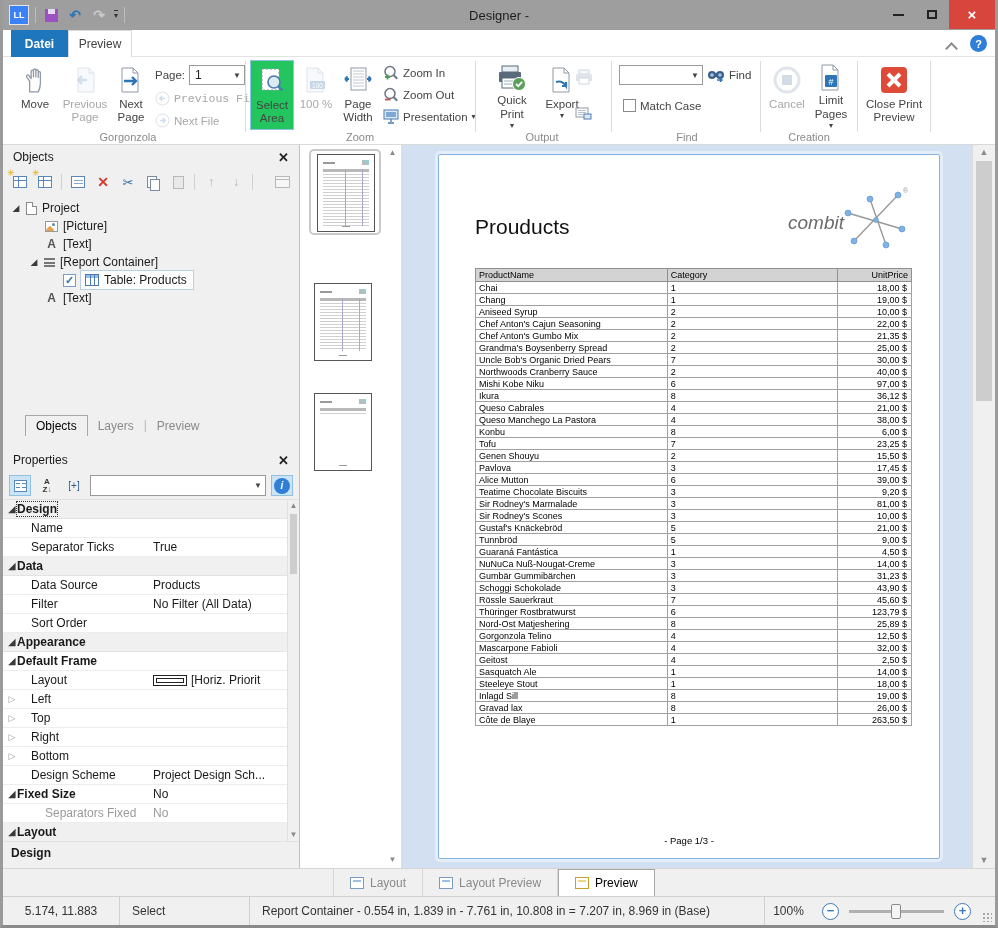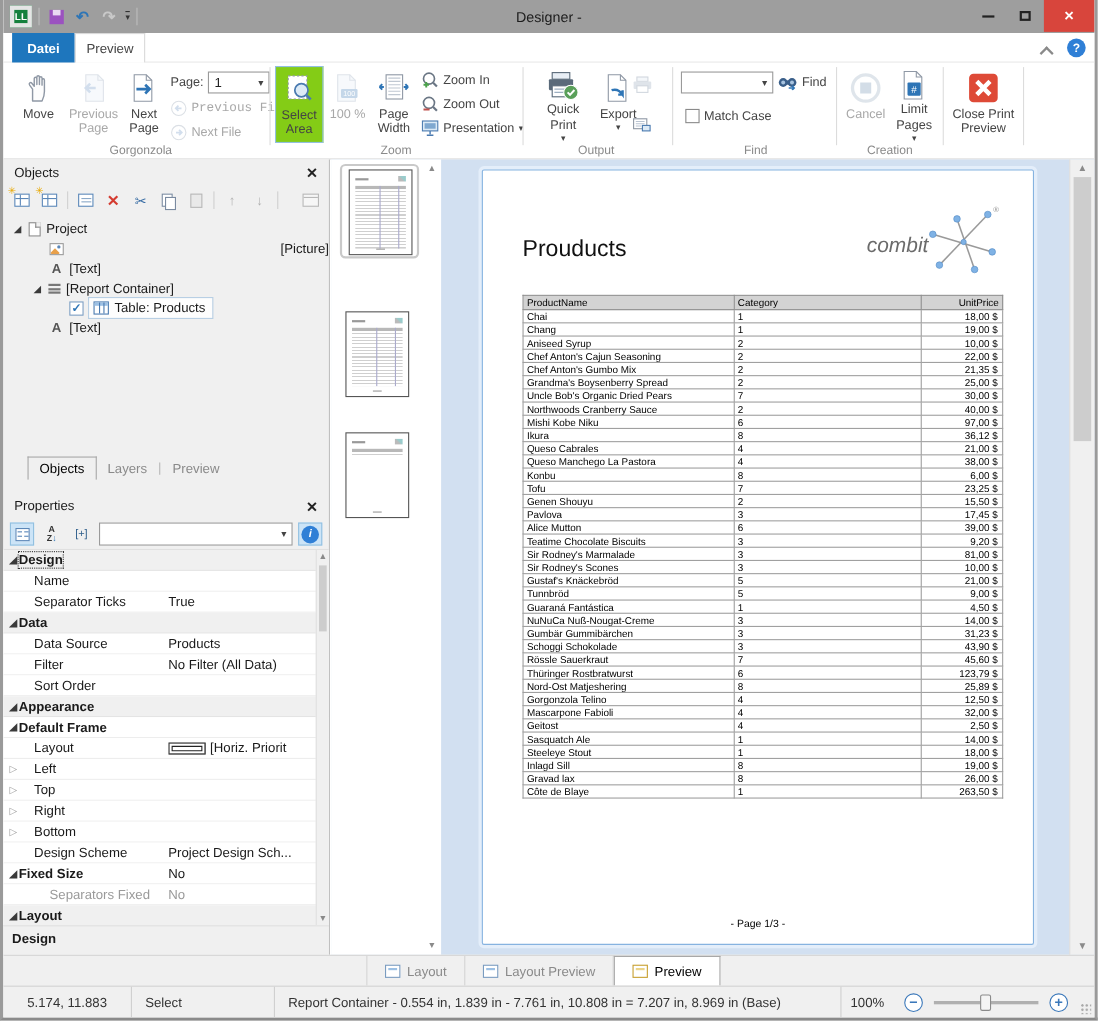--- a/index.html
+++ b/index.html
@@ -3,21 +3,21 @@
 <meta charset="utf-8">
 <style>
   * { margin:0; padding:0; box-sizing:border-box; }
   html,body { width:998px; height:928px; font-family:"Liberation Sans", sans-serif; background:#e8e8e8; }
   .window { position:relative; width:998px; height:928px; background:#fff;
             border-left:3px solid #9a9a9a; border-right:3px solid #9a9a9a; border-bottom:3px solid #8a8a8a; overflow:hidden; }
 
   
   .titlebar { position:absolute; left:0; top:0; right:0; height:30px; background:#9e9e9e; display:flex; align-items:center; }
   .qat { display:flex; align-items:center; gap:6px; padding-left:6px; }
-  .ll-logo { width:20px; height:20px; background:#15803d; border:4px solid #e5e5e5; color:#fff; font-size:9px; font-weight:bold;
+  .ll-logo { width:20px; height:20px; background:#3b82f6; border:1px solid #e5e5e5; color:#fff; font-size:9px; font-weight:bold;
              display:flex; align-items:center; justify-content:center; }
   .qat-sep { width:1px; height:16px; background:#bdbdbd; }
   .qat-btn { width:18px; height:18px; display:flex; align-items:center; justify-content:center; font-size:14px; }
   .save-glyph { width:13px; height:13px; background:#9b52c0; position:relative; }
   .save-glyph::before { content:""; position:absolute; left:3px; top:0; width:7px; height:5px; background:#e9d8f2; }
   .undo-glyph { color:#2e75b6; font-weight:bold; }
   .redo-glyph { color:#c9c9c9; font-weight:bold; }
   .qat-caret { font-size:8px; color:#333; line-height:1; border-top:1px solid #333; padding-top:1px; }
   .win-title { position:absolute; left:0; right:0; text-align:center; font-size:13px; color:#1c1c1c; pointer-events:none; }
   .win-controls { margin-left:auto; display:flex; height:30px; }
@@ -35,21 +35,21 @@
   .collapse-chev { width:11px; height:7px; position:relative; }
   .collapse-chev::before { content:""; position:absolute; left:0; top:4px; width:7px; height:7px; border-left:2px solid #8a8a8a; border-top:2px solid #8a8a8a; transform:rotate(45deg); }
   .help-btn { width:17px; height:17px; border-radius:50%; background:#2f7fd6; color:#fff; font-size:11px; font-weight:bold; display:flex; align-items:center; justify-content:center; }
 
   
   .ribbon { position:absolute; left:0; top:57px; right:0; height:88px; background:#fff; border-bottom:1px solid #d9d9d9; font-size:11.5px; color:#444; }
   .rdiv { position:absolute; top:4px; bottom:12px; width:1px; background:#dcdcdc; }
   .rgroup-label { position:absolute; bottom:1px; font-size:11px; color:#8a8a8a; text-align:center; }
   .bigbtn { position:absolute; top:3px; height:70px; display:flex; flex-direction:column; align-items:center; text-align:center; line-height:1.15; padding-top:2px; }
   .bigbtn .bicon { height:36px; display:flex; align-items:center; justify-content:center; }
-  .bigbtn.sel { background:#84cc16; border:1px solid #92c0e0; }
+  .bigbtn.sel { background:#22c55e; border:1px solid #92c0e0; }
   .disabled { color:#a8a8a8; }
   .disabled svg { opacity:.45; }
   .smallrow { position:absolute; display:flex; align-items:center; gap:4px; white-space:nowrap; }
   .combo { background:#fff; border:1px solid #9a9a9a; height:20px; display:flex; align-items:center; font-size:12px; color:#222; position:relative; }
   .combo .cval { padding-left:5px; flex:1; }
   .combo .ccaret { width:14px; text-align:center; font-size:8px; color:#444; }
   .caret-down { font-size:8px; color:#444; }
   .checkbox { width:13px; height:13px; border:1px solid #8a8a8a; background:#fff; display:inline-block; }
 
   
@@ -476,21 +476,21 @@
           <span class="dlgicon"></span>
         </span>
     </div>
 
     <div class="tree">
       <div class="tnode" style="padding-left:8px;">
         <span class="texp">◢</span>
         <span class="pageicon"></span>
         <span>Project</span>
       </div>
-      <div class="tnode" style="padding-left:42px;justify-content:space-between;">
+      <div class="tnode" style="padding-left:42px;">
         <span class="picicon"></span>
         <span>[Picture]</span>
       </div>
       <div class="tnode" style="padding-left:42px;">
         <span class="aicon">A</span>
         <span>[Text]</span>
       </div>
       <div class="tnode" style="padding-left:26px;">
         <span class="texp">◢</span>
         <span class="hamb"></span>

